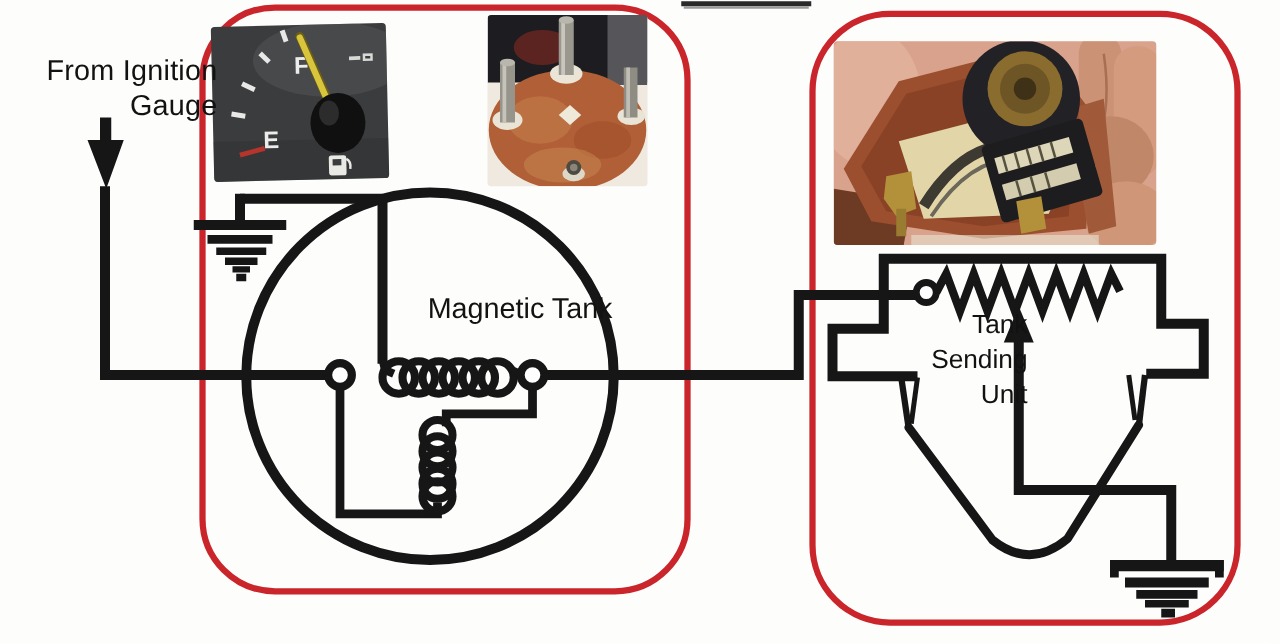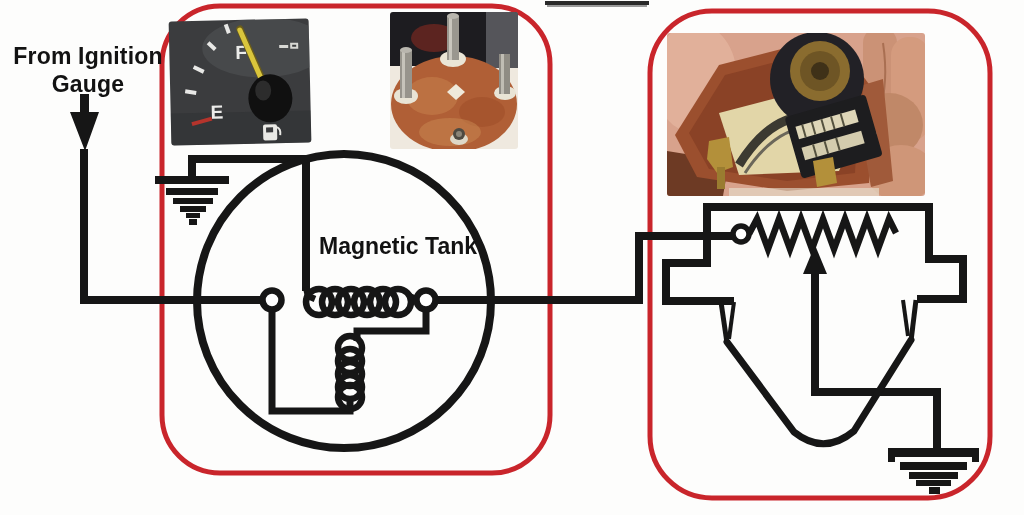--- a/index.html
+++ b/index.html
@@ -1,21 +1,21 @@
 <!DOCTYPE html>
 <html><head>
 <meta charset="utf-8">
 <style>
   html,body{margin:0;padding:0;background:#ffffff;}
   .stage{
     position:relative;width:1024px;height:515px;background:#fdfdfc;overflow:hidden;
     font-family:"Liberation Sans", sans-serif;
   }
   .stage svg{display:block;}
-  .lbl{position:absolute;color:#121212;font-weight:bold;text-align:center;pointer-events:none;}
+  .lbl{position:absolute;color:#121212;font-weight:normal;text-align:right;pointer-events:none;}
   .lbl-ignition{left:2px;top:42px;width:172px;font-size:23px;line-height:28px;letter-spacing:.2px;}
   .lbl-gauge{left:306px;top:233px;width:184px;font-size:23px;line-height:27px;}
   .lbl-sender{left:710px;top:246px;width:112px;font-size:21px;line-height:28px;}
   .photo{position:absolute;overflow:hidden;border-radius:3px;}
   .photo-gauge{left:170px;top:20px;width:140px;height:124px;background:#3b3c3e;transform:rotate(-1.3deg);}
   .photo-back{left:390px;top:12px;width:128px;height:137px;background:#efe9df;}
   .photo-sender{left:667px;top:33px;width:258px;height:163px;background:#d8a28c;}
   .wiring{position:absolute;left:0;top:0;}
 </style>
 </head>
@@ -230,14 +230,19 @@
 
   <div class="lbl lbl-ignition">
     <div>From Ignition</div>
     <div>Gauge</div>
   </div>
 
   <div class="lbl lbl-gauge">
     <div>Magnetic Tank</div>
   </div>
 
+  <div class="lbl lbl-sender">
+    <div>Tank</div>
+    <div>Sending</div>
+    <div>Unit</div>
+  </div>
 
 </div>
 
 </body></html>

